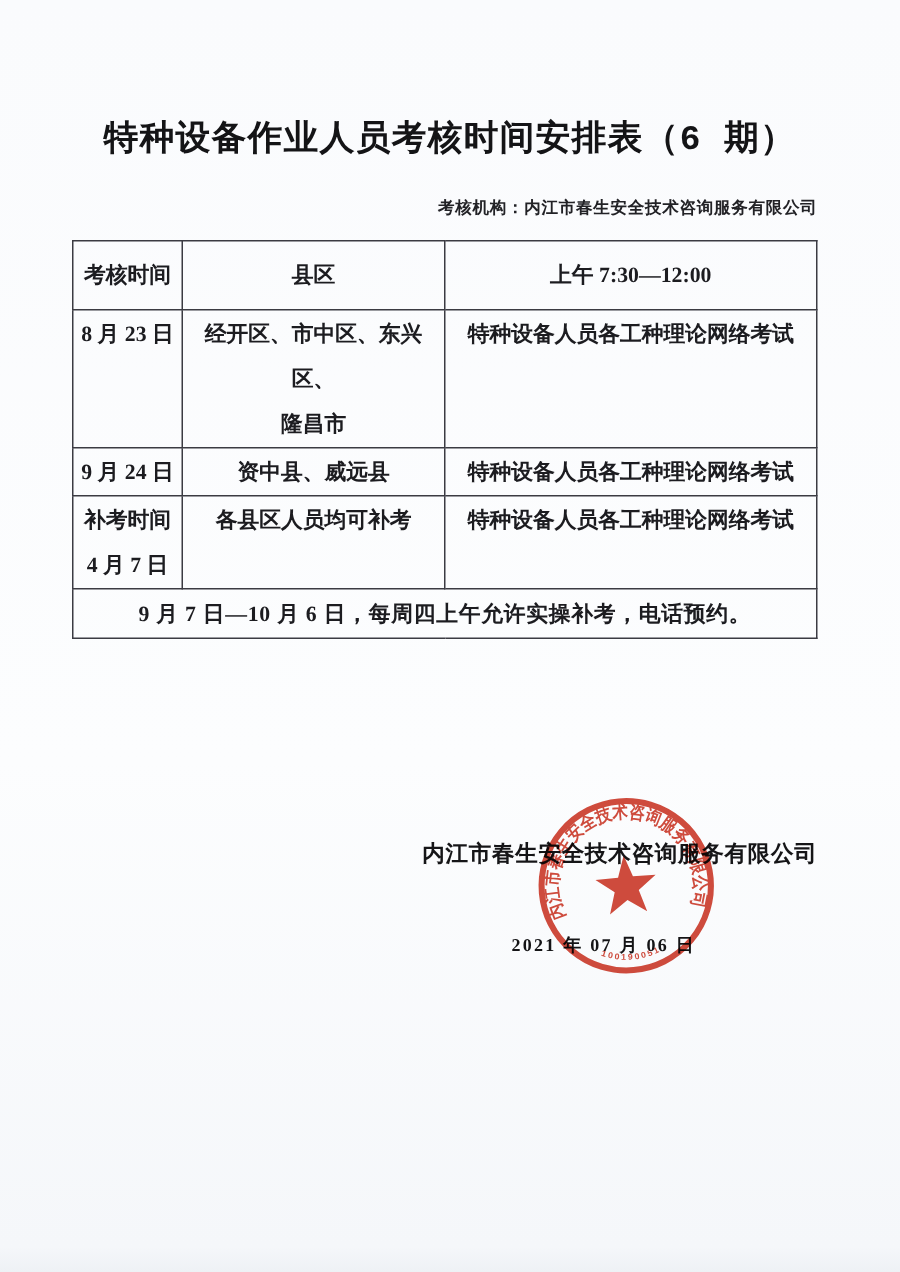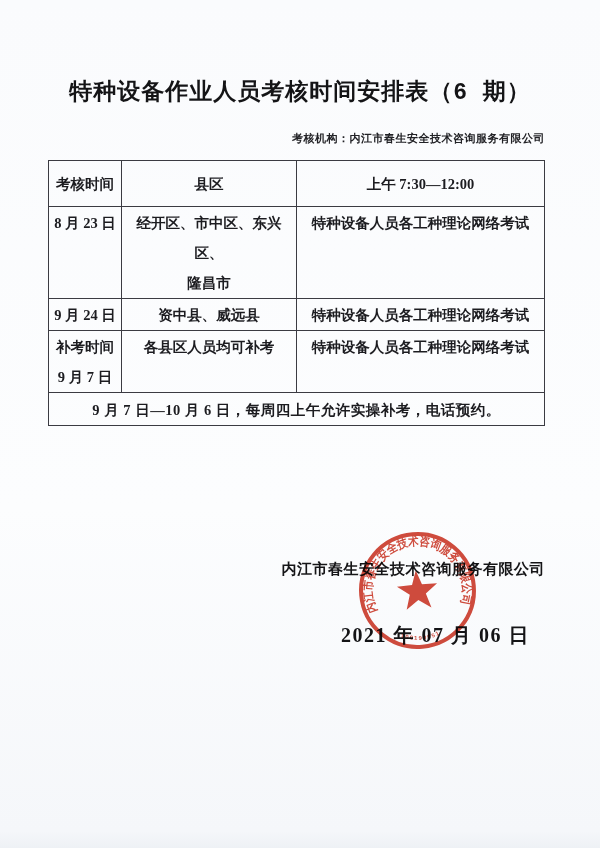--- a/index.html
+++ b/index.html
@@ -45,21 +45,21 @@
   tr.r4 td   { height:58px; }
   tr.note td { height:31px; vertical-align:middle; line-height:18px; letter-spacing:0.5px; }
   .company {
     position:absolute; top:560px; left:48px; width:497px;
     text-align:right;
     font-size:15px; font-weight:bold; letter-spacing:0.5px;
     color:#151517;
   }
   .sign-date {
     position:absolute; top:622px; left:341px;
-    font-size:20px; font-weight:bold; letter-spacing:1.5px;
+    font-size:12px; font-weight:bold; letter-spacing:1.5px;
     color:#141416;
   }
   .seal {
     position:absolute; left:355px; top:528px;
     width:125px; height:125px;
     mix-blend-mode:multiply;
     opacity:0.88;
     transform:rotate(-5deg);
     pointer-events:none;
   }
@@ -93,21 +93,21 @@
 隆昌市</td>
           <td>特种设备人员各工种理论网络考试</td>
         </tr>
         <tr class="r2">
           <td>9 月 24 日</td>
           <td>资中县、威远县</td>
           <td>特种设备人员各工种理论网络考试</td>
         </tr>
         <tr class="r4">
           <td>补考时间
-9 月 7 日</td>
+4 月 7 日</td>
           <td>各县区人员均可补考</td>
           <td>特种设备人员各工种理论网络考试</td>
         </tr>
         <tr class="note">
           <td colspan="3">9 月 7 日—10 月 6 日，每周四上午允许实操补考，电话预约。</td>
         </tr>
       </tbody>
     </table>
   </div>
 

